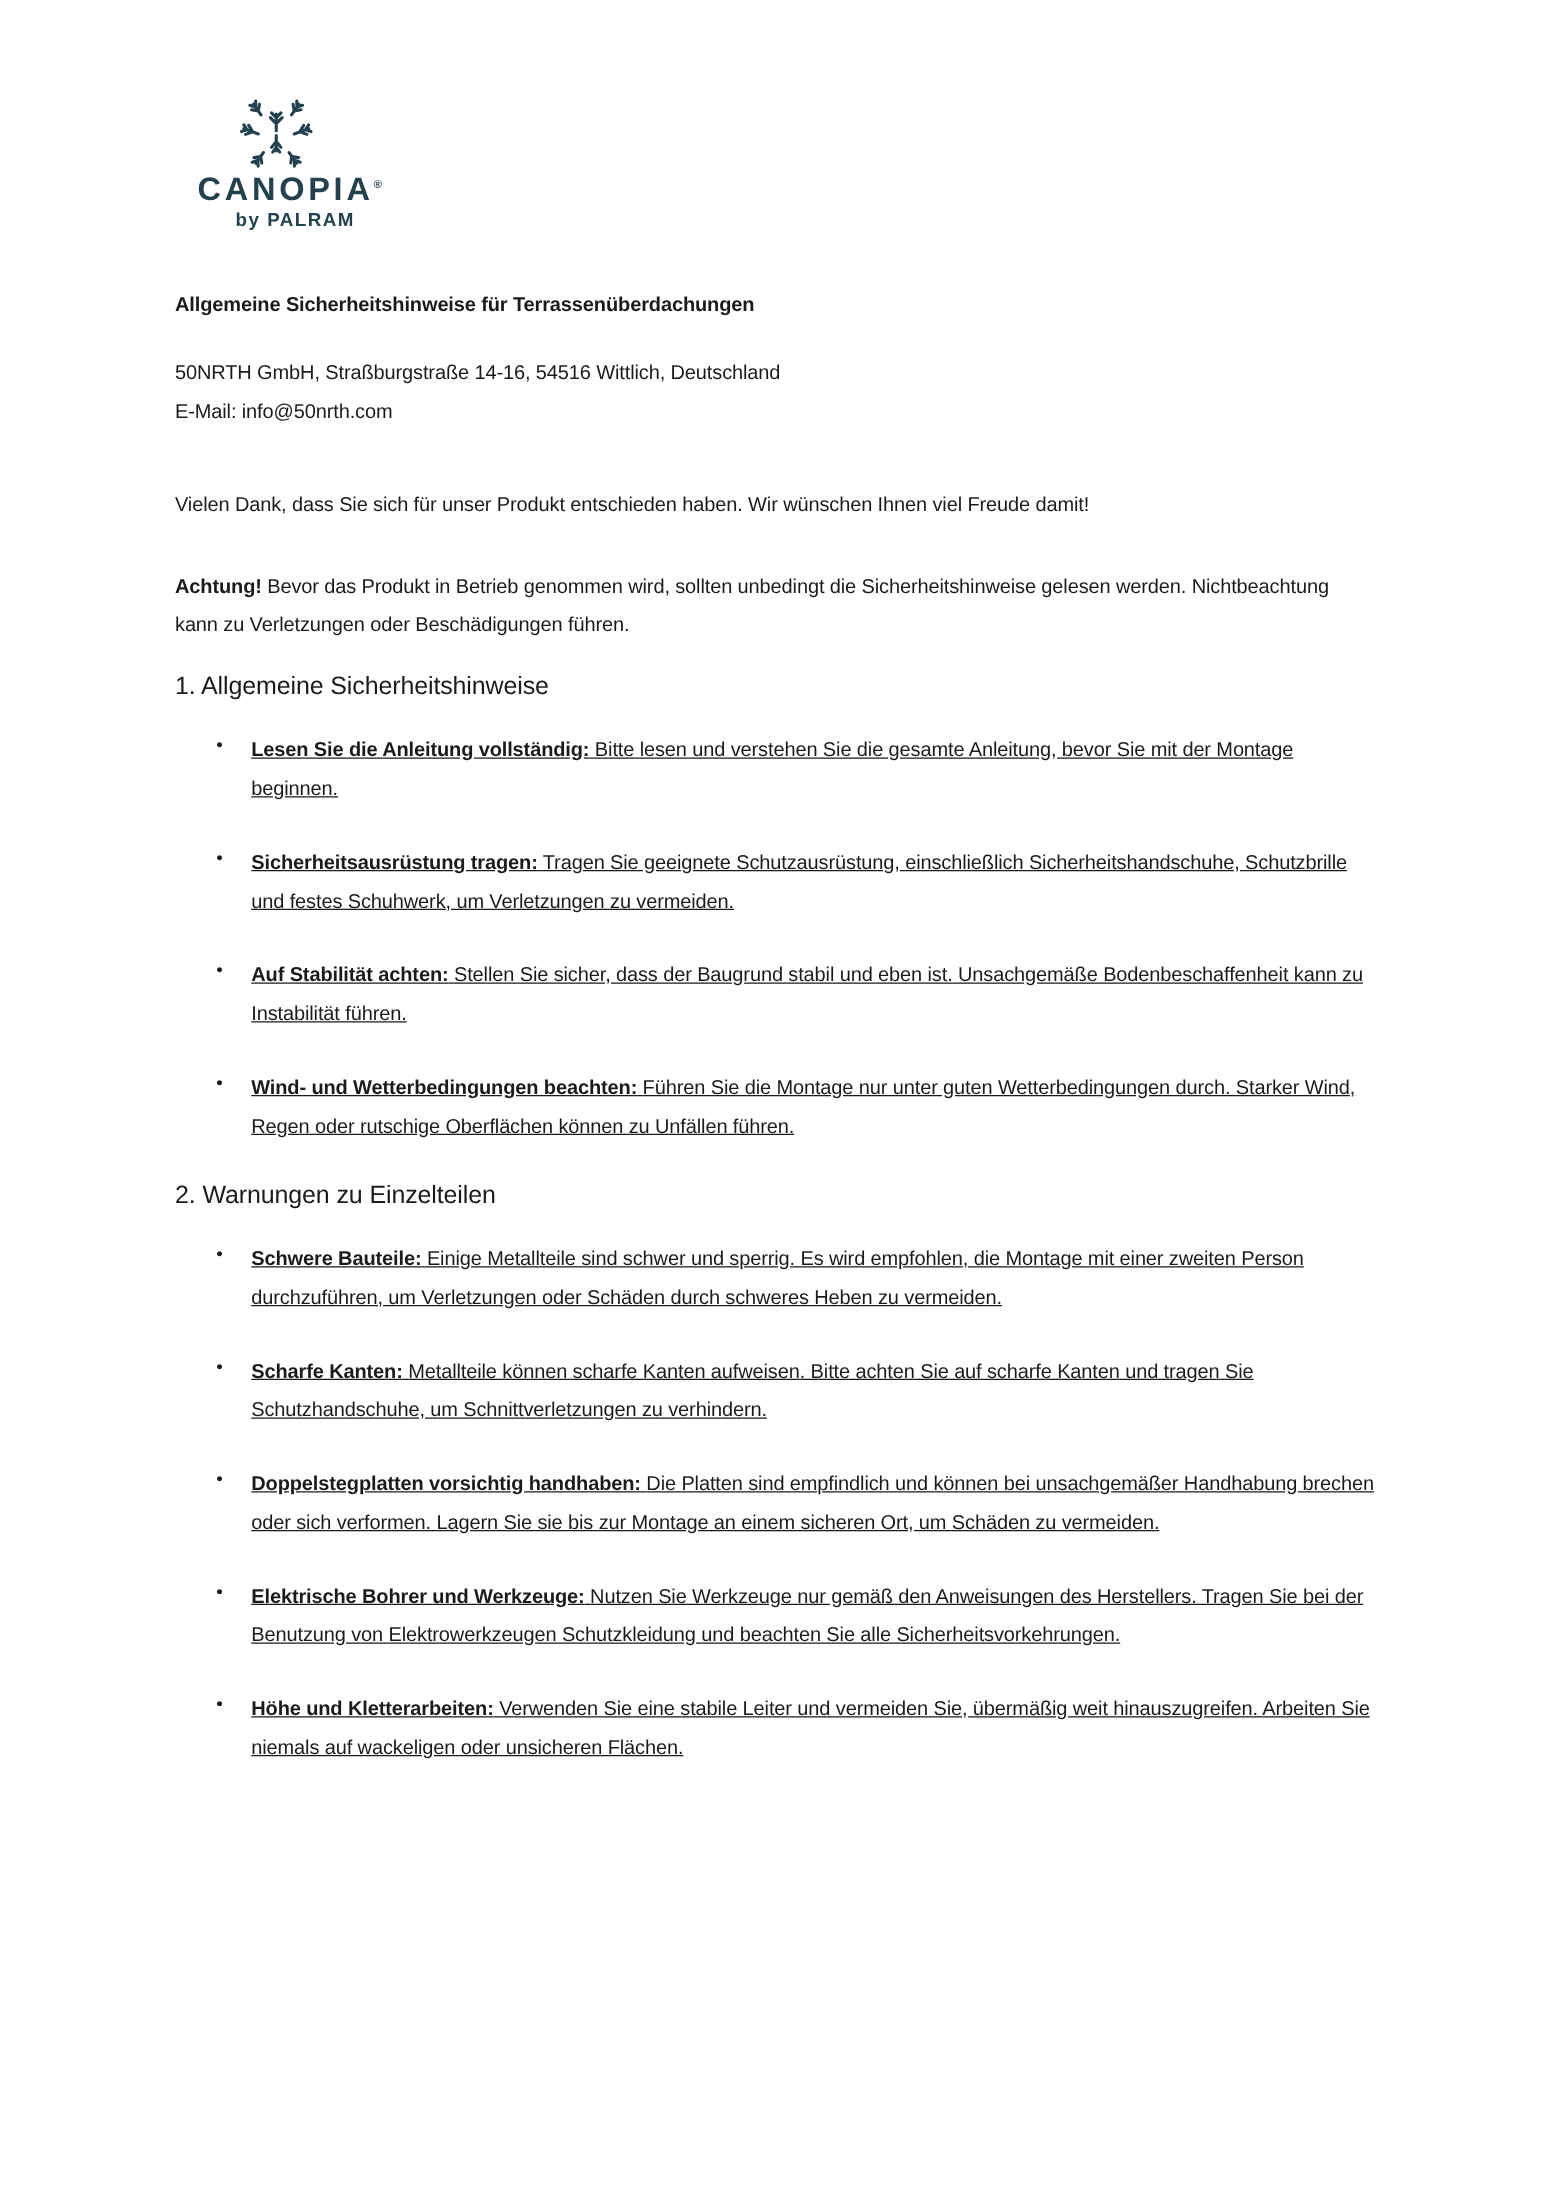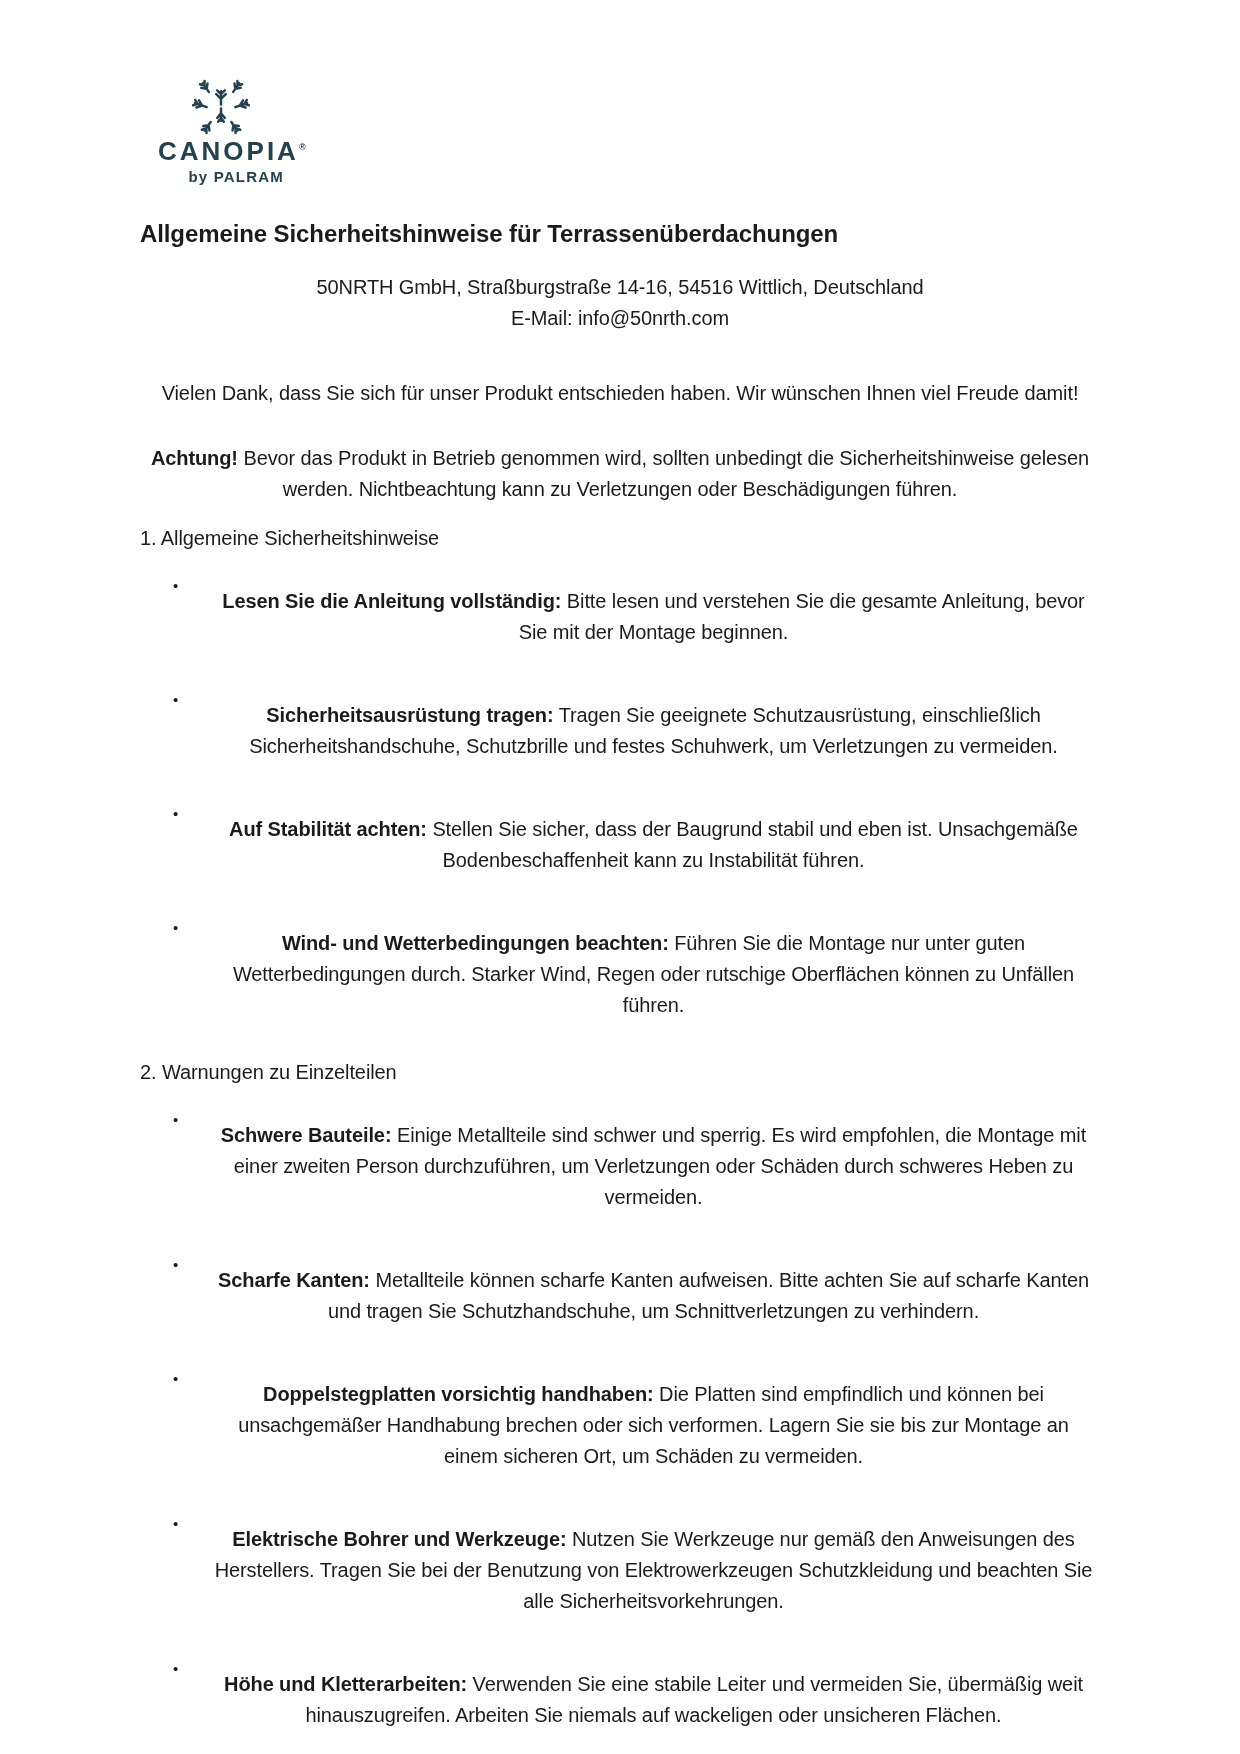--- a/index.html
+++ b/index.html
@@ -44,32 +44,31 @@
   }
   .tagline {
     font-size: 15px;
     font-weight: bold;
     letter-spacing: 1.2px;
     color: #24424e;
     margin-top: 2px;
   }
   
   h1 {
-    margin: 35px 0 24px 0;
-    font-size: 24px;
+    margin: 46px 0 24px 0;
+    font-size: 16px;
     line-height: 28px;
     font-weight: bold;
     color: #1b1b1b;
   }
   p {
     margin: 0 0 14px 0;
-    font-size: 20px;
+    font-size: 16px;
     line-height: 31px;
     max-width: 960px;
-    text-align: center;
   }
   .addr { margin-bottom: 44px; }
   .intro { margin-bottom: 34px; }
   .warning { margin-bottom: 0; }
   h2 {
     margin: 18px 0 16px 0;
     font-size: 20px;
     line-height: 31px;
     font-weight: normal;
   }
@@ -80,22 +79,23 @@
     max-width: 1000px;
   }
   .dot {
     flex: 0 0 57px;
     box-sizing: border-box;
     padding-left: 33px;
     font-size: 15px;
     line-height: 31px;
   }
   .bullet p {
-    margin: 16px;
+    margin: 4px;
     max-width: 925px;
+    text-decoration: underline;
   }
   strong { font-weight: bold; }
 </style>
 </head>
 <body>
 
 <div class="doc">
 
   <header class="logo">
     <svg class="logo-icon" width="60" height="57" viewBox="0 0 60 60" aria-hidden="true">

